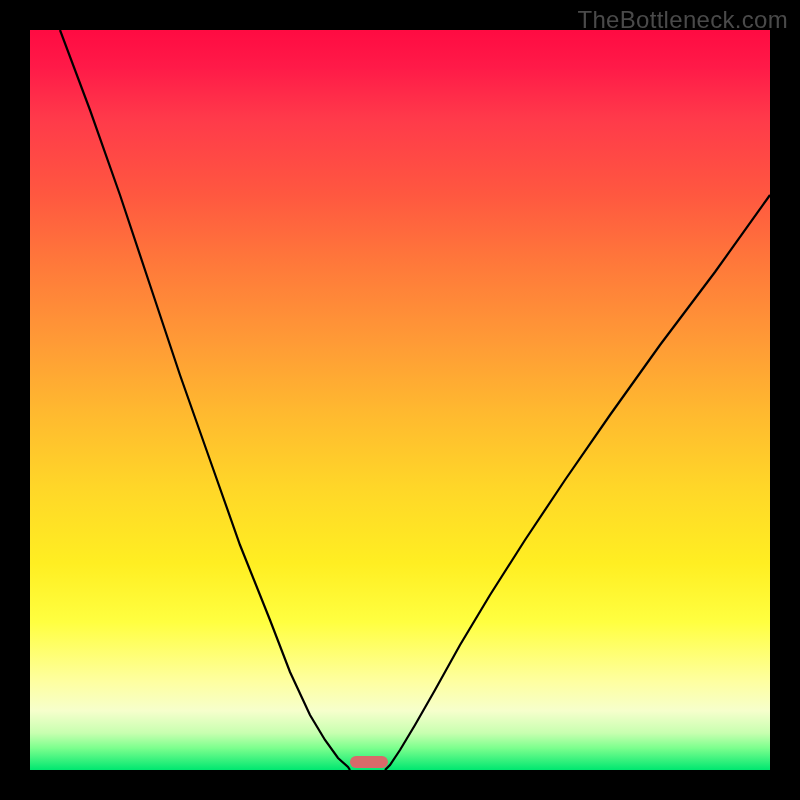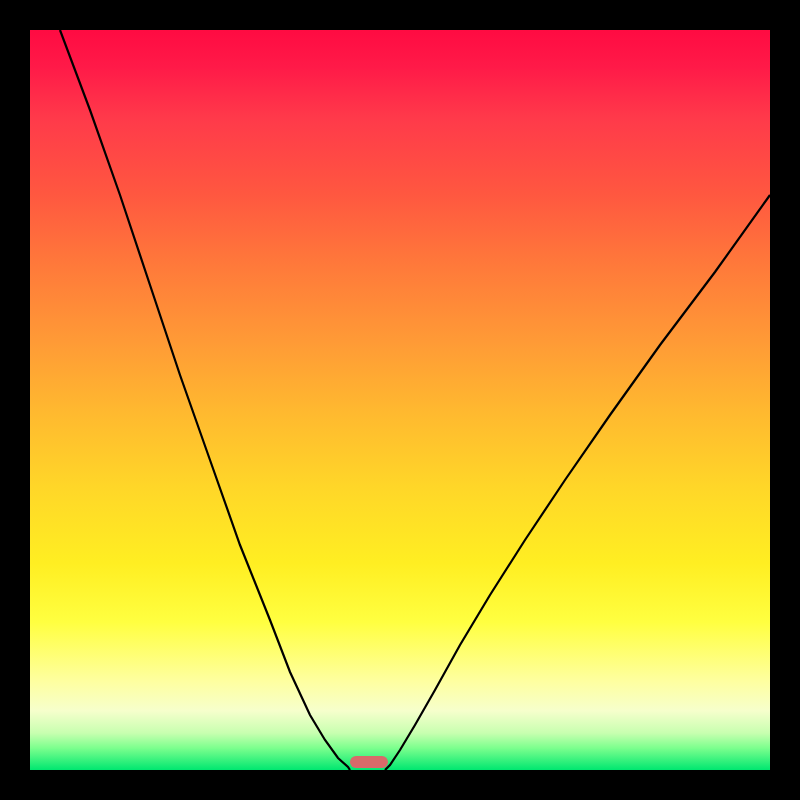--- a/index.html
+++ b/index.html
@@ -60,20 +60,21 @@
   svg.curve {
     position: absolute;
     left: 0;
     top: 0;
   }
 </style>
 </head>
 <body>
 
 <div class="frame">
+  <div class="watermark">TheBottleneck.com</div>
 
   <div class="plot-area">
 
     <svg class="curve" width="740" height="740" viewBox="0 0 740 740">
       <path id="left-path" fill="none" stroke="#000" stroke-width="2.2" d="M30 0 L60 80 L90 165 L120 255 L150 345 L180 430 L210 515 L240 590 L260 642 L280 685 L295 710 L308 728 L318 737 L320 740"></path>
       <path id="right-path" fill="none" stroke="#000" stroke-width="2.2" d="M355 740 L360 735 L370 720 L385 695 L405 660 L430 615 L460 565 L495 510 L535 450 L580 385 L630 315 L685 242 L740 165"></path>
     </svg>
 
     <div id="marker" class="marker" style="left: 320px; bottom: -1px; top: 726px; width: 38px; height: 12px; background: rgb(216, 106, 106);"></div>
   </div>

